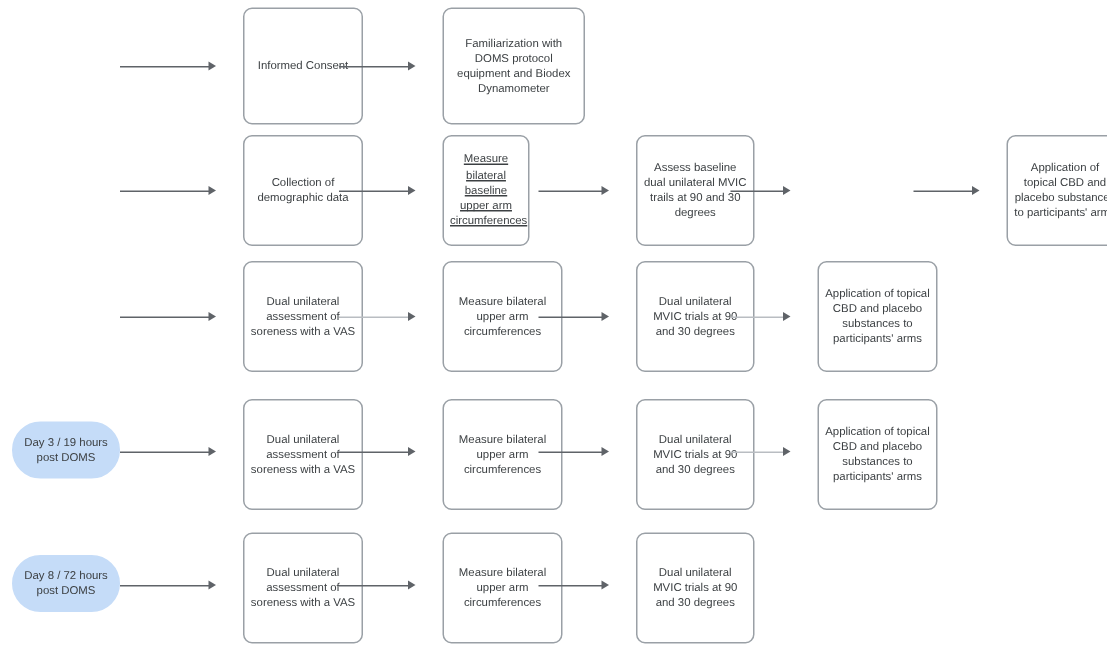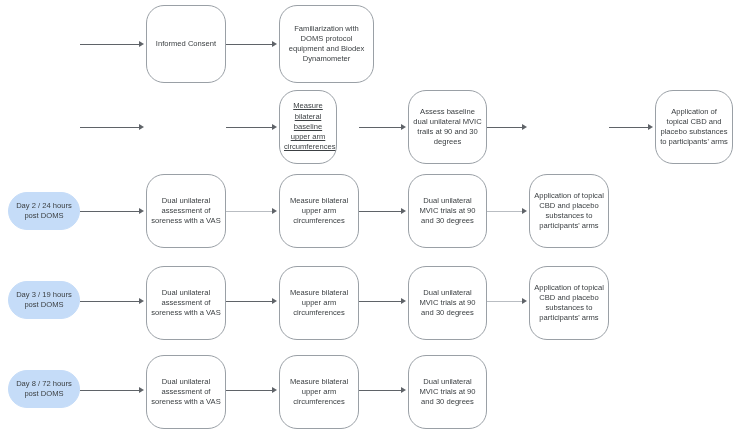--- a/index.html
+++ b/index.html
@@ -38,30 +38,31 @@
     font-size: 7.6px;
     line-height: 10px;
     color: #3c4043;
     padding: 2px 6px;
   }
   
   .box {
     position: absolute;
     background: #ffffff;
     border: 1px solid #9aa0a6;
-    border-radius: 18px;
+    border-radius: 6px;
     display: flex;
     align-items: center;
     justify-content: center;
     text-align: center;
     box-sizing: border-box;
     font-size: 7.6px;
     line-height: 10.2px;
     color: #3c4043;
     padding: 3px 4px;
+    margin-left: 16px;
   }
   .box .txt, .pill .txt {
     display: block;
     width: 100%;
     white-space: pre-line;
   }
   
   .conn {
     position: absolute;
     height: 1px;
@@ -94,20 +95,23 @@
 
     <div class="box" style="left:279px; top:5px; width:95px; height:78px;">
       <span class="txt">Familiarization with DOMS protocol equipment and Biodex Dynamometer</span>
     </div>
   </div>
 
   <div class="row" style="top:88px;height:88px;">
     <div class="conn" style="left:80px; top:39px; width:60px;"></div>
     <div class="arrowhead" style="left:139px; top:36px;"></div>
 
+    <div class="box" style="left:146px; top:2px; width:80px; height:74px;">
+      <span class="txt">Collection of demographic data</span>
+    </div>
     <div class="conn" style="left:226px; top:39px; width:47px;"></div>
     <div class="arrowhead" style="left:272px; top:36px;"></div>
 
     <div class="box" style="left:279px; top:2px; width:58px; height:74px;text-decoration:underline;">
       <span class="txt">Measure bilateral baseline upper arm circumferences</span>
     </div>
     <div class="conn" style="left:359px; top:39px; width:43px;"></div>
     <div class="arrowhead" style="left:401px; top:36px;"></div>
 
     <div class="box" style="left:408px; top:2px; width:79px; height:74px;">
@@ -118,23 +122,20 @@
 
     <div class="conn" style="left:609px; top:39px; width:40px;"></div>
     <div class="arrowhead" style="left:648px; top:36px;"></div>
 
     <div class="box" style="left:655px; top:2px; width:78px; height:74px;">
       <span class="txt">Application of topical CBD and placebo substances to participants' arms</span>
     </div>
   </div>
 
   <div class="row" style="top:174px;height:88px;">
-    <div class="pill" style="left:8px; top:18px; width:72px; height:38px;">
-      <span class="txt">Day 2 / 24 hours post DOMS</span>
-    </div>
     <div class="conn" style="left:80px; top:37px; width:60px;"></div>
     <div class="arrowhead" style="left:139px; top:34px;"></div>
 
     <div class="box" style="left:146px; top:0px; width:80px; height:74px;">
       <span class="txt">Dual unilateral assessment of soreness with a VAS</span>
     </div>
     <div class="conn faint" style="left:226px; top:37px; width:47px;"></div>
     <div class="arrowhead" style="left:272px; top:34px;"></div>
 
     <div class="box" style="left:279px; top:0px; width:80px; height:74px;">

